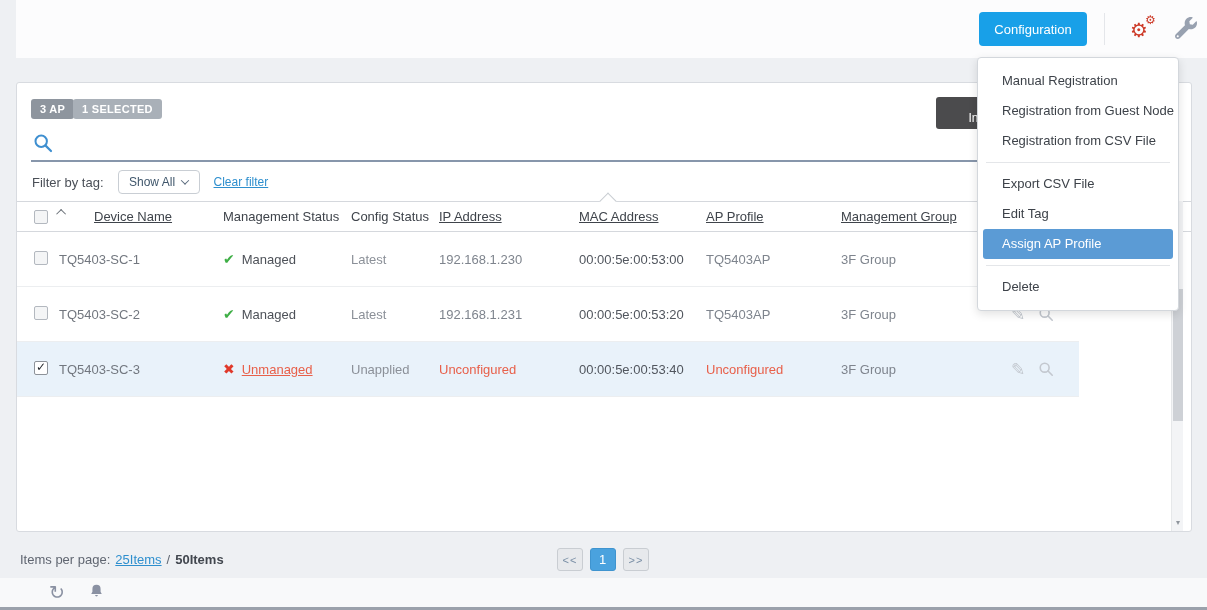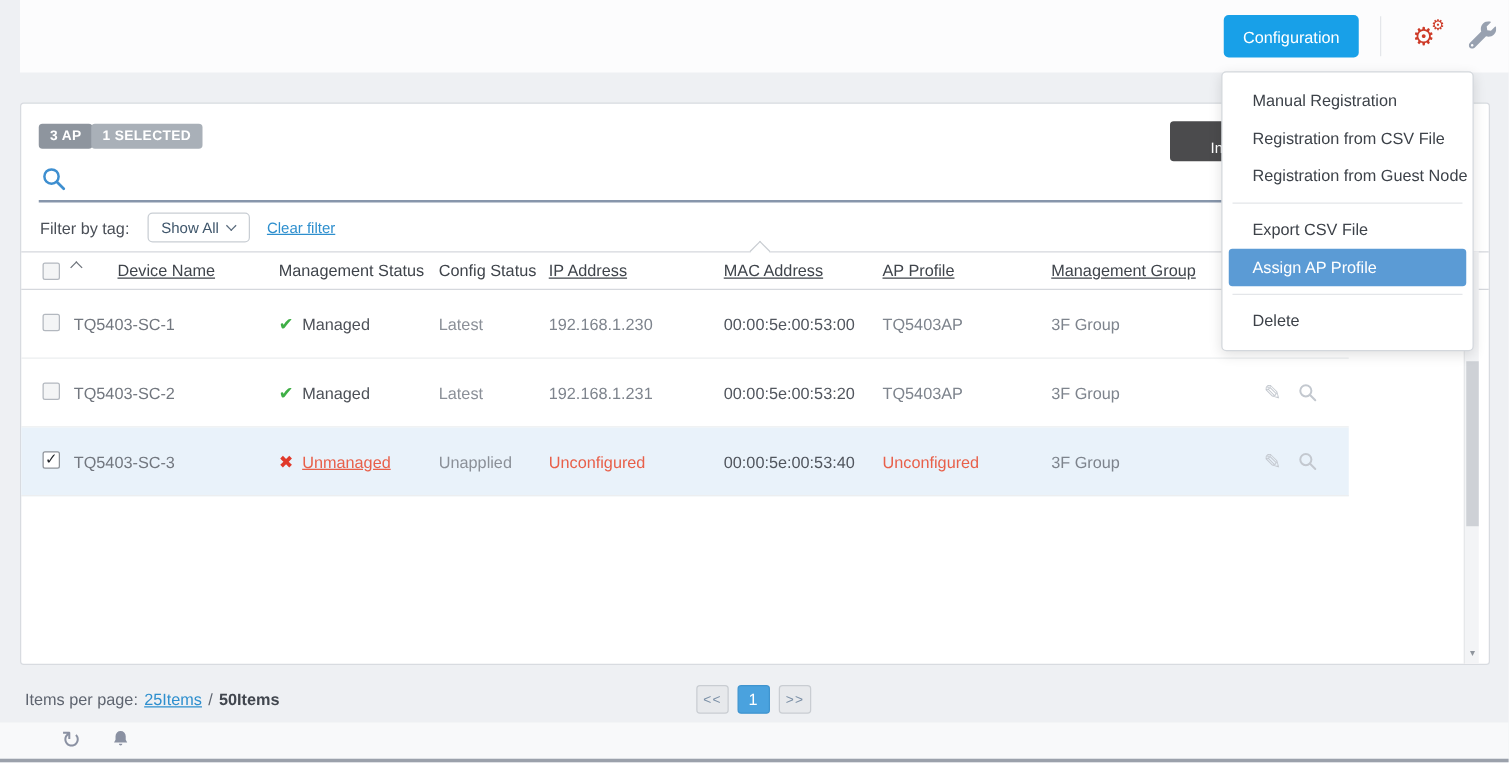--- a/index.html
+++ b/index.html
@@ -303,20 +303,21 @@
     <svg viewBox="0 0 20 20" width="17" height="17">
         <path fill="#8a91a2" d="M10 2.2a4.8 4.8 0 0 0-4.8 4.8v3.4L3.8 13h12.4l-1.4-2.6V7A4.8 4.8 0 0 0 10 2.2z"></path>
         <path fill="#8a91a2" d="M8.4 14.2a1.6 1.6 0 0 0 3.2 0z"></path>
       </svg>
   </span>
 </div>
 <div class="bottom-edge"></div>
 
 <div class="menu">
   <div class="menu-item">Manual Registration</div>
+  <div class="menu-item">Registration from Guest Node</div>
   <div class="menu-item">Registration from CSV File</div>
-  <div class="menu-item">Registration from Guest Node</div>
   <div class="menu-divider"></div>
   <div class="menu-item">Export CSV File</div>
+  <div class="menu-item">Edit Tag</div>
   <div class="menu-item highlight">Assign AP Profile</div>
   <div class="menu-divider"></div>
   <div class="menu-item">Delete</div>
 </div>
 
 </body></html>

